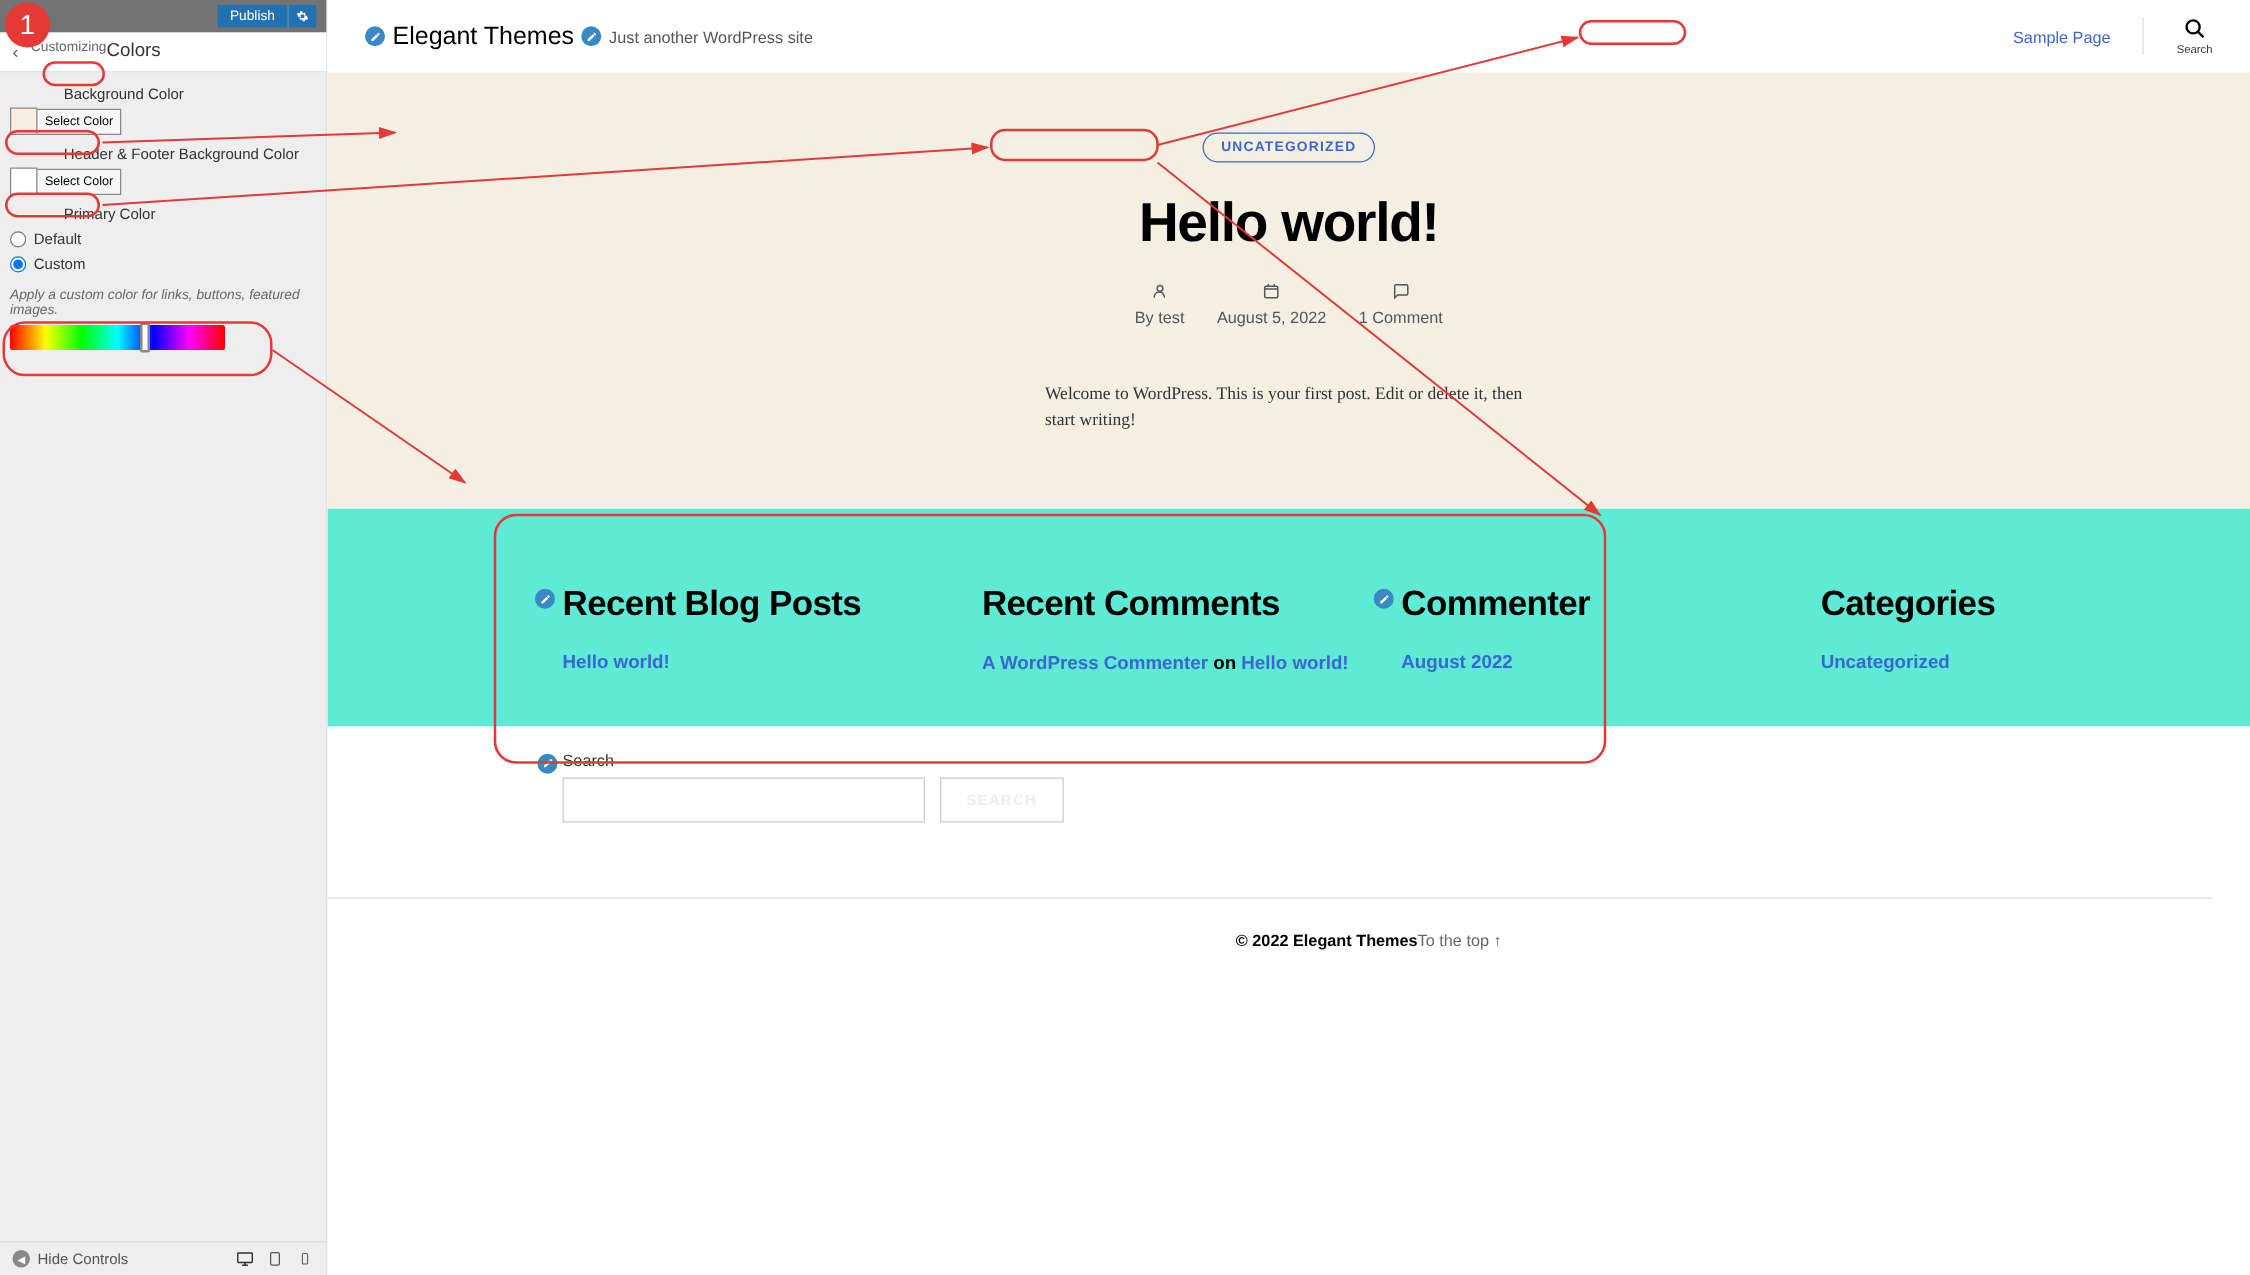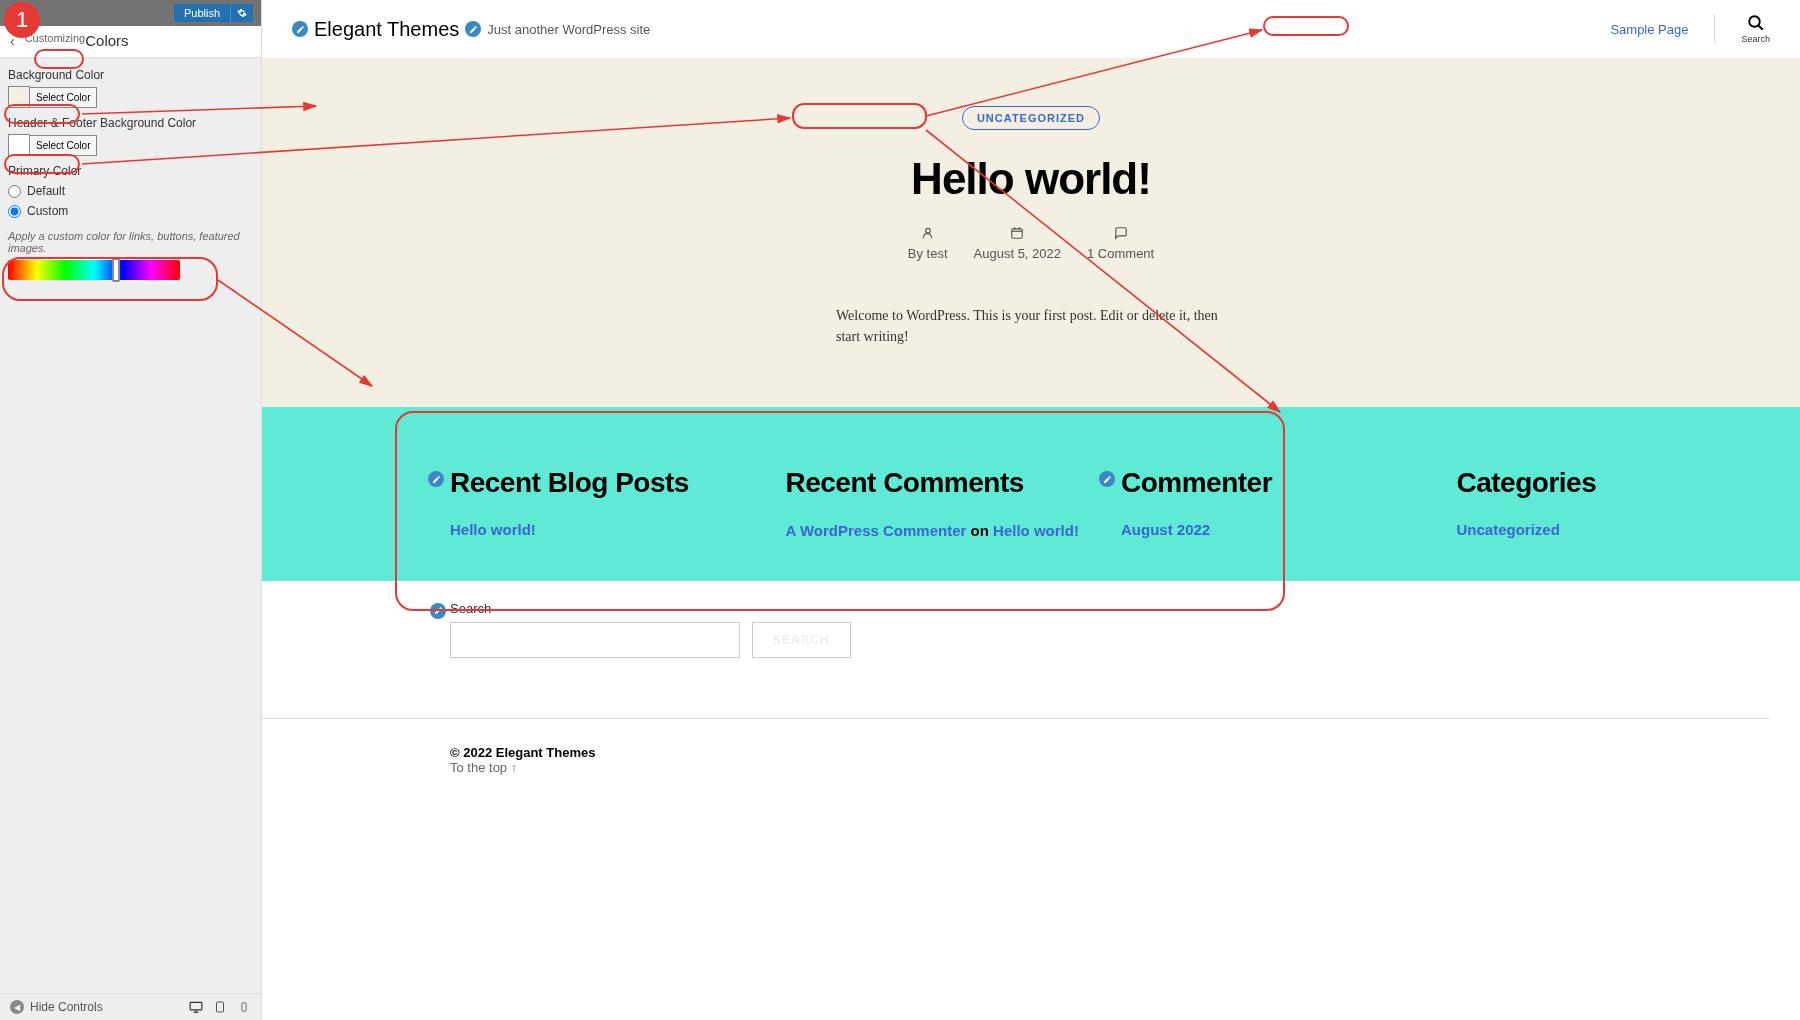--- a/index.html
+++ b/index.html
@@ -14,21 +14,21 @@
     .publish-btn { background: #2271b1; color: white; border: none; padding: 3px 10px; font-size: 11px; cursor: pointer; }
     .gear-btn { background: #2271b1; color: white; border: none; padding: 3px 6px; font-size: 11px; cursor: pointer; border-left: 1px solid rgba(255,255,255,0.2); display: flex; align-items: center; justify-content: center; }
     
     .breadcrumb-row { display: flex; align-items: center; padding: 6px 10px 8px; background: white; border-bottom: 1px solid #ddd; }
     .back-arrow { cursor: pointer; margin-right: 10px; font-size: 14px; color: #555; }
     .breadcrumb-text { display: flex; flex-direction: row; }
     .customizing { font-size: 11px; color: #666; }
     .colors-title { font-size: 15px; color: #333; }
     
     .section-body { padding: 10px 8px; flex: 1; }
-    .field-label { font-size: 12px; color: #333; margin-top: 8px; margin-bottom: 4px; }
+    .field-label { font-size: 12px; color: #333; margin-top: 8px; margin-bottom: 4px; margin-left: 43px; }
     .field-label:first-child { margin-top: 0; }
     .color-select-row { display: flex; align-items: center; }
     .swatch { width: 22px; height: 22px; border: 1px solid #888; }
     .swatch-beige { background: #f4efe3; }
     .swatch-white { background: #ffffff; }
     .select-color-btn { font-size: 10px; padding: 4px 6px; border: 1px solid #888; background: #f7f7f7; margin-left: -1px; cursor: pointer; }
     
     .radio-row { display: flex; align-items: center; margin-top: 6px; font-size: 12px; color: #333; }
     .radio-row input { margin-right: 6px; }
     .hint { font-size: 11px; font-style: italic; color: #666; margin-top: 12px; }
@@ -70,21 +70,21 @@
     .comment-line .on { color: #000; font-weight: 700; }
     .widget-shortcut { position: absolute; top: 4px; left: -22px; }
     
     .search-widget { padding: 20px 30px 20px 188px; position: relative; }
     .search-widget .edit-shortcut { position: absolute; left: 168px; top: 22px; }
     .search-title { font-size: 13px; color: #333; }
     .search-form { display: flex; gap: 12px; margin-top: 6px; }
     .search-input-box { width: 290px; height: 36px; border: 1px solid #ccc; }
     .search-btn { padding: 8px 20px; border: 1px solid #ccc; background: transparent; color: #eee; font-size: 12px; font-weight: 700; letter-spacing: 1px; }
     
-    .footer { display: flex; justify-content: space-between; padding: 26px 30px 20px 188px; border-top: 1px solid #ddd; margin: 40px 30px 0 0; font-size: 13px; flex-direction: column; }
+    .footer { display: flex; justify-content: center; padding: 26px 30px 20px 188px; border-top: 1px solid #ddd; margin: 40px 30px 0 0; font-size: 13px; }
     .copyright { font-weight: 700; }
     .to-top { color: #666; }
     .red-circle-num { position: absolute; top: 2px; left: 4px; width: 36px; height: 36px; border-radius: 50%; background: #e53935; color: white; font-size: 22px; display: flex; align-items: center; justify-content: center; z-index: 100; }
     .red-oval { border: 2px solid #e53935; border-radius: 12px; position: absolute; z-index: 50; }
     .red-rect { border: 2px solid #e53935; border-radius: 18px; position: absolute; z-index: 50; }
     .arrow-svg { position: absolute; z-index: 60; }
   </style>
 </head>
 <body>
 

